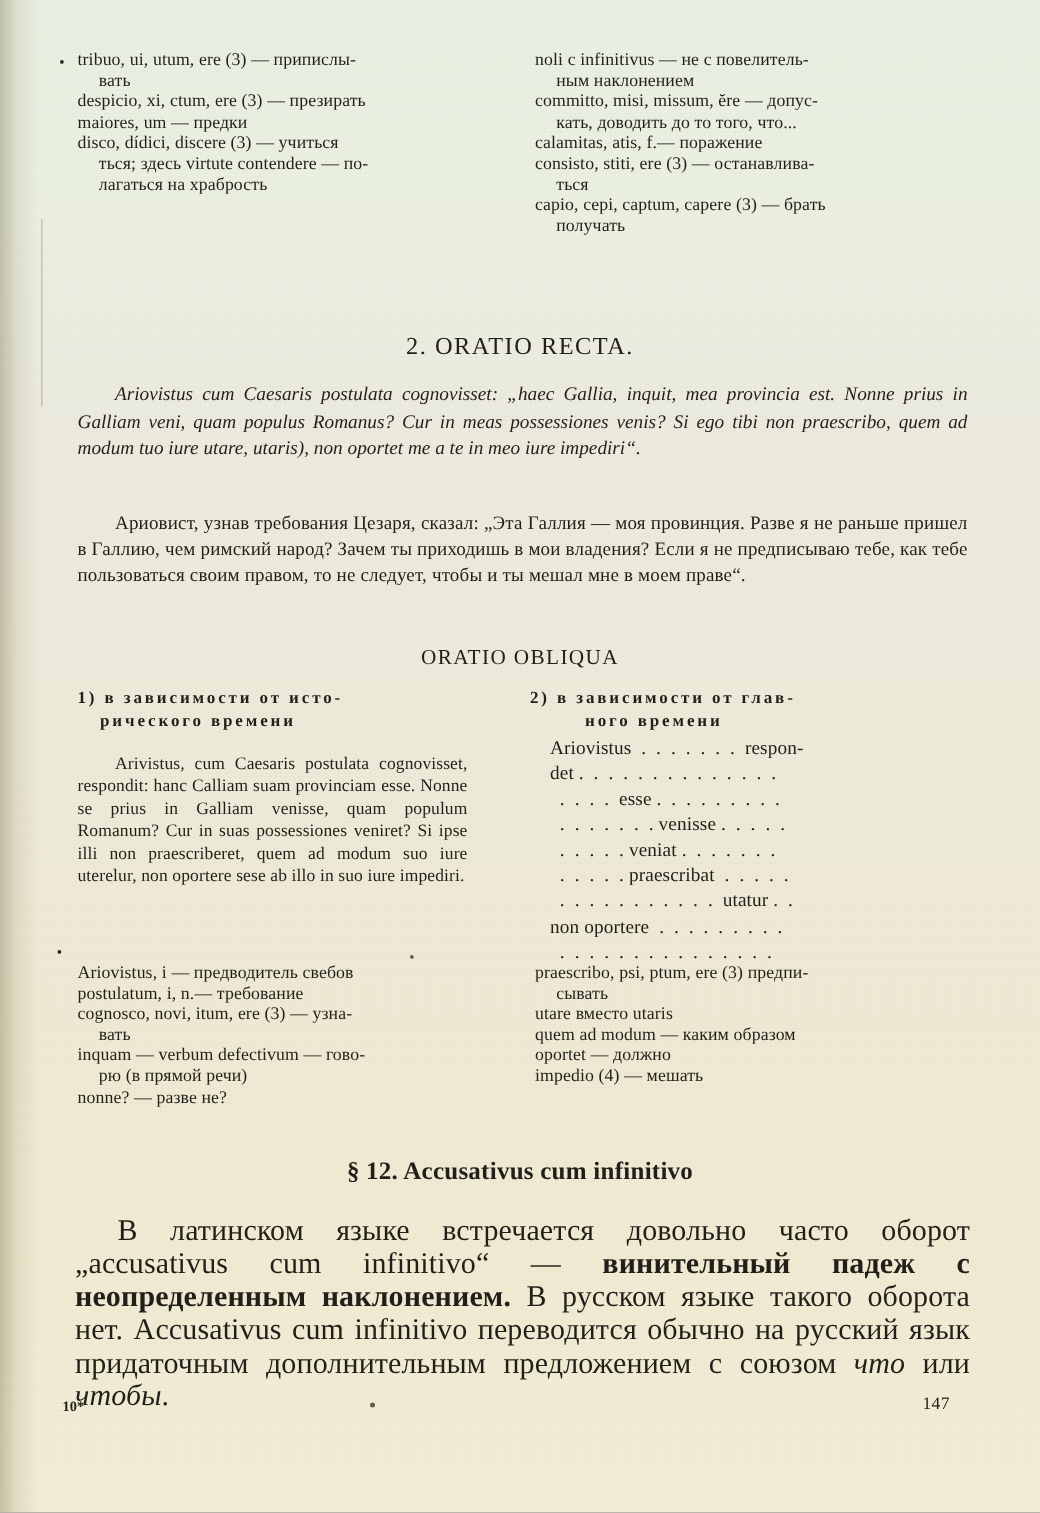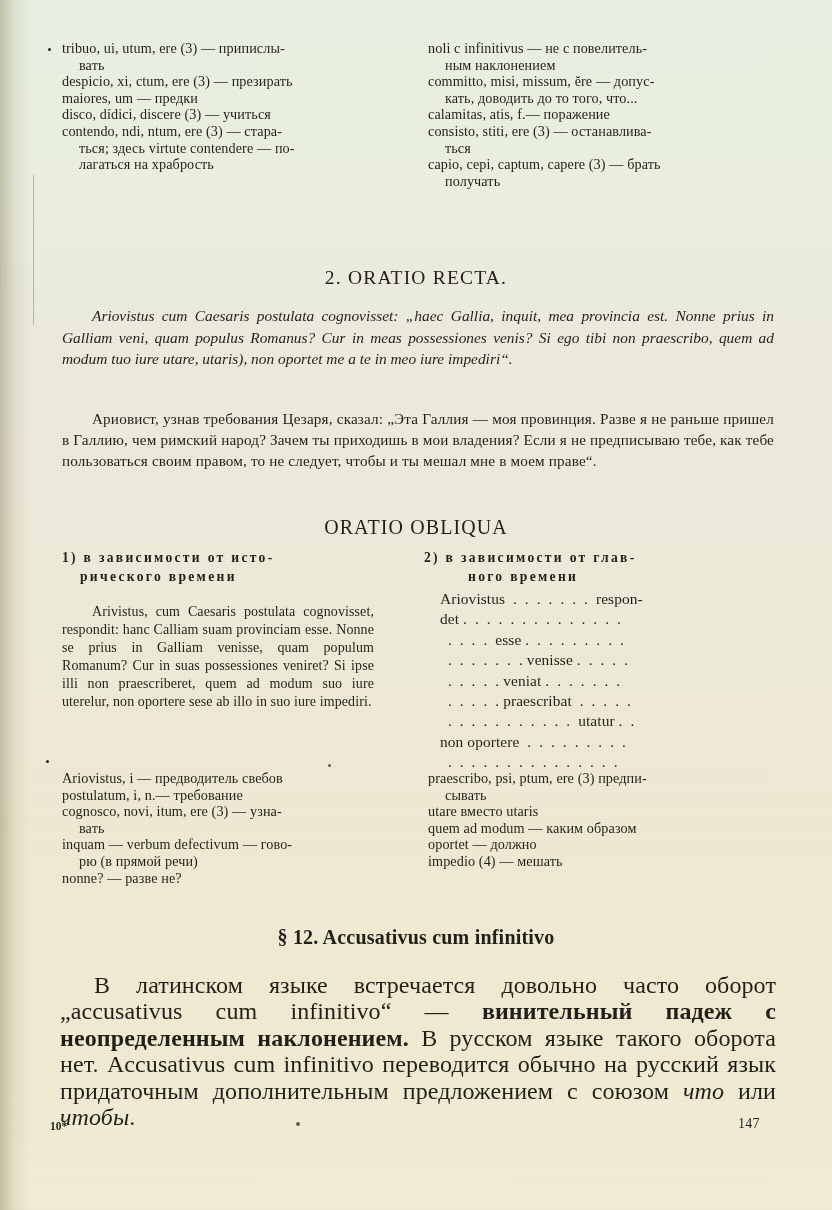--- a/index.html
+++ b/index.html
@@ -107,21 +107,21 @@
     line-height: 21px;
     letter-spacing: .15px;
   }
 
   h3.obliqua {
     position: absolute;
     margin: 0;
     width: 832px;
     text-align: center;
     font-weight: 400;
-    font-size: 20px;
+    font-size: 17px;
     letter-spacing: 1.1px;
   }
 
   .colhead {
     position: absolute;
     font-size: 13.6px;
     line-height: 19px;
     font-weight: 700;
     letter-spacing: 2.3px;
   }
@@ -197,21 +197,20 @@
     <span class="rule-tick" style="left:46px; top:760px;"></span>
     <span class="stray-dot" style="left:296px; top:1122px;"></span>
     <span class="stray-dot" style="left:328px; top:764px; width:3px; height:3px;"></span>
 
     <div class="vocab" id="vocab-top-left" style="left:62px; top:40px; width:350px;">
         <div class="ln">tribuo, ui, utum, ere  (3) — припислы-</div>
         <div class="ln ind">вать</div>
         <div class="ln">despicio, xi, ctum, ere (3) — презирать</div>
         <div class="ln">maiores, um — предки</div>
         <div class="ln">disco, dídici, discere  (3) — учиться</div>
-        <div class="ln">contendo, ndi, ntum, ere  (3) — стара-</div>
         <div class="ln ind">ться; здесь virtute contendere — по-</div>
         <div class="ln ind">лагаться на храбрость</div>
       </div>
 
     <div class="vocab" id="vocab-top-right" style="left:428px; top:40px; width:370px;">
         <div class="ln">noli c infinitivus — не с повелитель-</div>
         <div class="ln ind">ным наклонением</div>
         <div class="ln">committo, misi, missum, ĕre — допус-</div>
         <div class="ln ind">кать, доводить до то того, что...</div>
         <div class="ln">calamitas, atis, f.— поражение</div>

